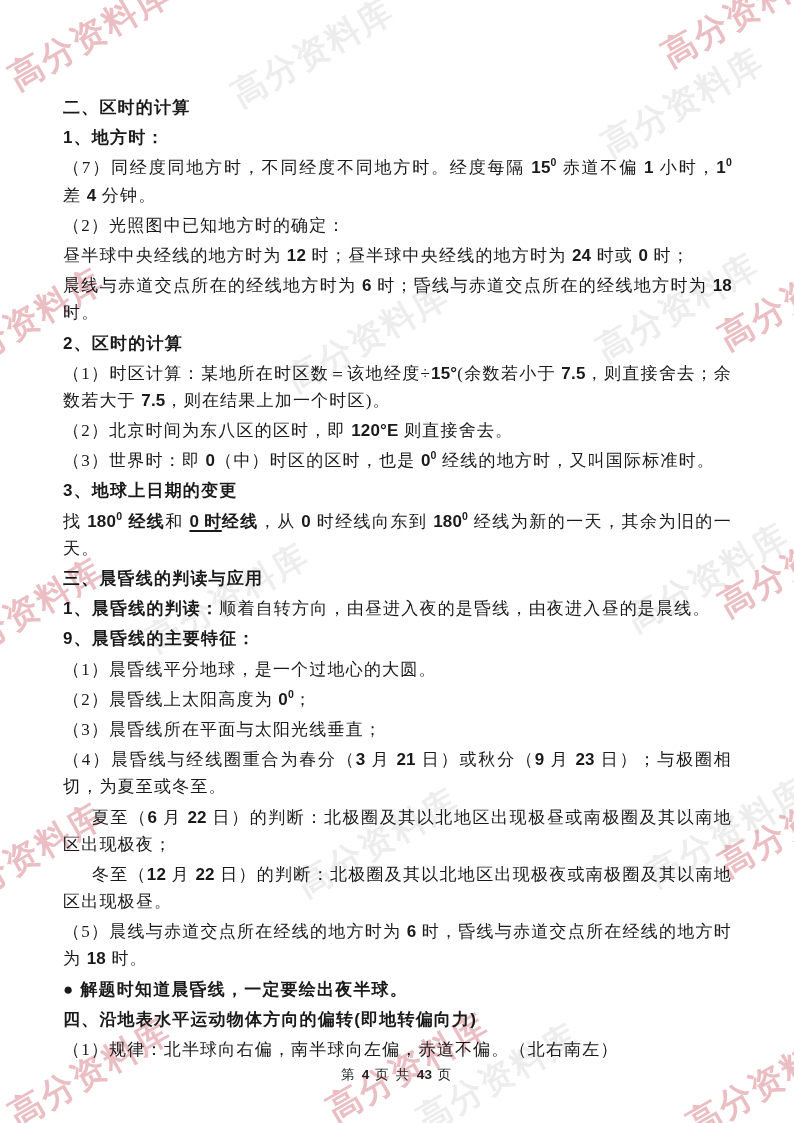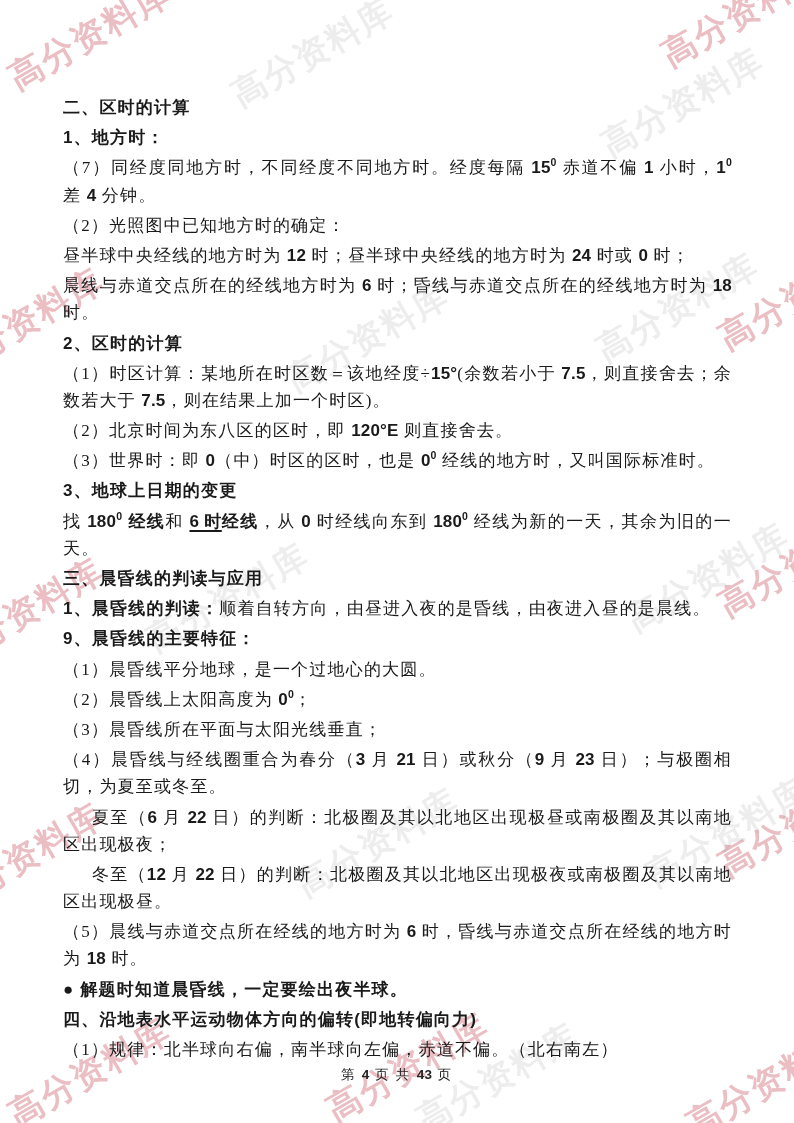--- a/index.html
+++ b/index.html
@@ -91,21 +91,21 @@
       <p class="h2"><span class="b">1、地方时：</span></p>
       <p class="p"><span>（7）同经度同地方时，不同经度不同地方时。经度每隔 </span><span class="n">15</span><sup class="n">0</sup><span> 赤道不偏 </span><span class="n">1</span><span> 小时，</span><span class="n">1</span><sup class="n">0</sup><span> 差 </span><span class="n">4</span><span> 分钟。</span></p>
       <p class="p"><span>（2）光照图中已知地方时的确定：</span></p>
       <p class="p"><span>昼半球中央经线的地方时为 </span><span class="n">12</span><span> 时；昼半球中央经线的地方时为 </span><span class="n">24</span><span> 时或 </span><span class="n">0</span><span> 时；</span></p>
       <p class="p"><span>晨线与赤道交点所在的经线地方时为 </span><span class="n">6</span><span> 时；昏线与赤道交点所在的经线地方时为 </span><span class="n">18</span><span> 时。</span></p>
       <p class="h2"><span class="b">2、区时的计算</span></p>
       <p class="p"><span>（1）时区计算：某地所在时区数＝该地经度÷</span><span class="n">15°</span><span>(余数若小于 </span><span class="n">7.5</span><span>，则直接舍去；余数若大于 </span><span class="n">7.5</span><span>，则在结果上加一个时区)。</span></p>
       <p class="p"><span>（2）北京时间为东八区的区时，即 </span><span class="n">120°E</span><span> 则直接舍去。</span></p>
       <p class="p"><span>（3）世界时：即 </span><span class="n">0</span><span>（中）时区的区时，也是 </span><span class="n">0</span><sup class="n">0</sup><span> 经线的地方时，又叫国际标准时。</span></p>
       <p class="h2"><span class="b">3、地球上日期的变更</span></p>
-      <p class="p"><span>找 </span><span class="b n">180</span><sup class="b n">0</sup><span class="b"> 经线</span><span>和 </span><span class="b n u">6 时</span><span class="b">经线</span><span>，从 </span><span class="n">0</span><span> 时经线向东到 </span><span class="n">180</span><sup class="n">0</sup><span> 经线为新的一天，其余为旧的一天。</span></p>
+      <p class="p"><span>找 </span><span class="b n">180</span><sup class="b n">0</sup><span class="b"> 经线</span><span>和 </span><span class="b n u">0 时</span><span class="b">经线</span><span>，从 </span><span class="n">0</span><span> 时经线向东到 </span><span class="n">180</span><sup class="n">0</sup><span> 经线为新的一天，其余为旧的一天。</span></p>
       <p class="h1"><span class="b">三、晨昏线的判读与应用</span></p>
       <p class="p"><span class="b">1、晨昏线的判读：</span><span>顺着自转方向，由昼进入夜的是昏线，由夜进入昼的是晨线。</span></p>
       <p class="h2"><span class="b">9、晨昏线的主要特征：</span></p>
       <p class="p"><span>（1）晨昏线平分地球，是一个过地心的大圆。</span></p>
       <p class="p"><span>（2）晨昏线上太阳高度为 </span><span class="n">0</span><sup class="n">0</sup><span>；</span></p>
       <p class="p"><span>（3）晨昏线所在平面与太阳光线垂直；</span></p>
       <p class="p"><span>（4）晨昏线与经线圈重合为春分（</span><span class="n">3</span><span> 月 </span><span class="n">21</span><span> 日）或秋分（</span><span class="n">9</span><span> 月 </span><span class="n">23</span><span> 日）；与极圈相切，为夏至或冬至。</span></p>
       <p class="p indent"><span>夏至（</span><span class="n">6</span><span> 月 </span><span class="n">22</span><span> 日）的判断：北极圈及其以北地区出现极昼或南极圈及其以南地区出现极夜；</span></p>
       <p class="p indent"><span>冬至（</span><span class="n">12</span><span> 月 </span><span class="n">22</span><span> 日）的判断：北极圈及其以北地区出现极夜或南极圈及其以南地区出现极昼。</span></p>
       <p class="p"><span>（5）晨线与赤道交点所在经线的地方时为 </span><span class="n">6</span><span> 时，昏线与赤道交点所在经线的地方时为 </span><span class="n">18</span><span> 时。</span></p>

